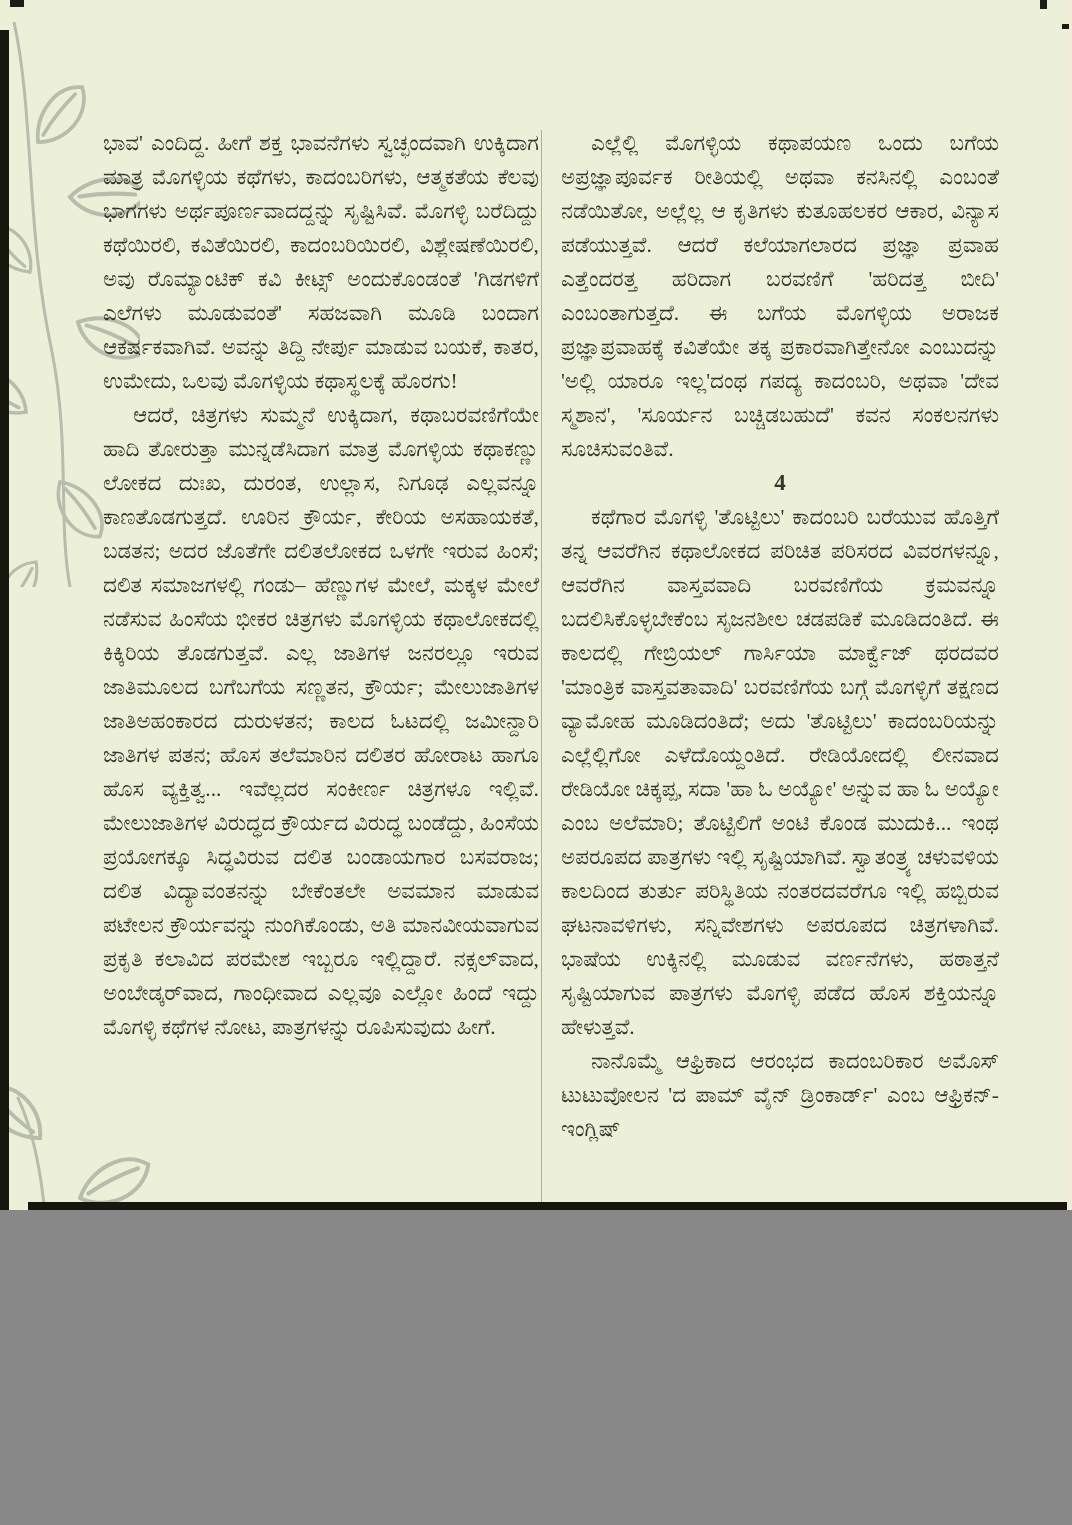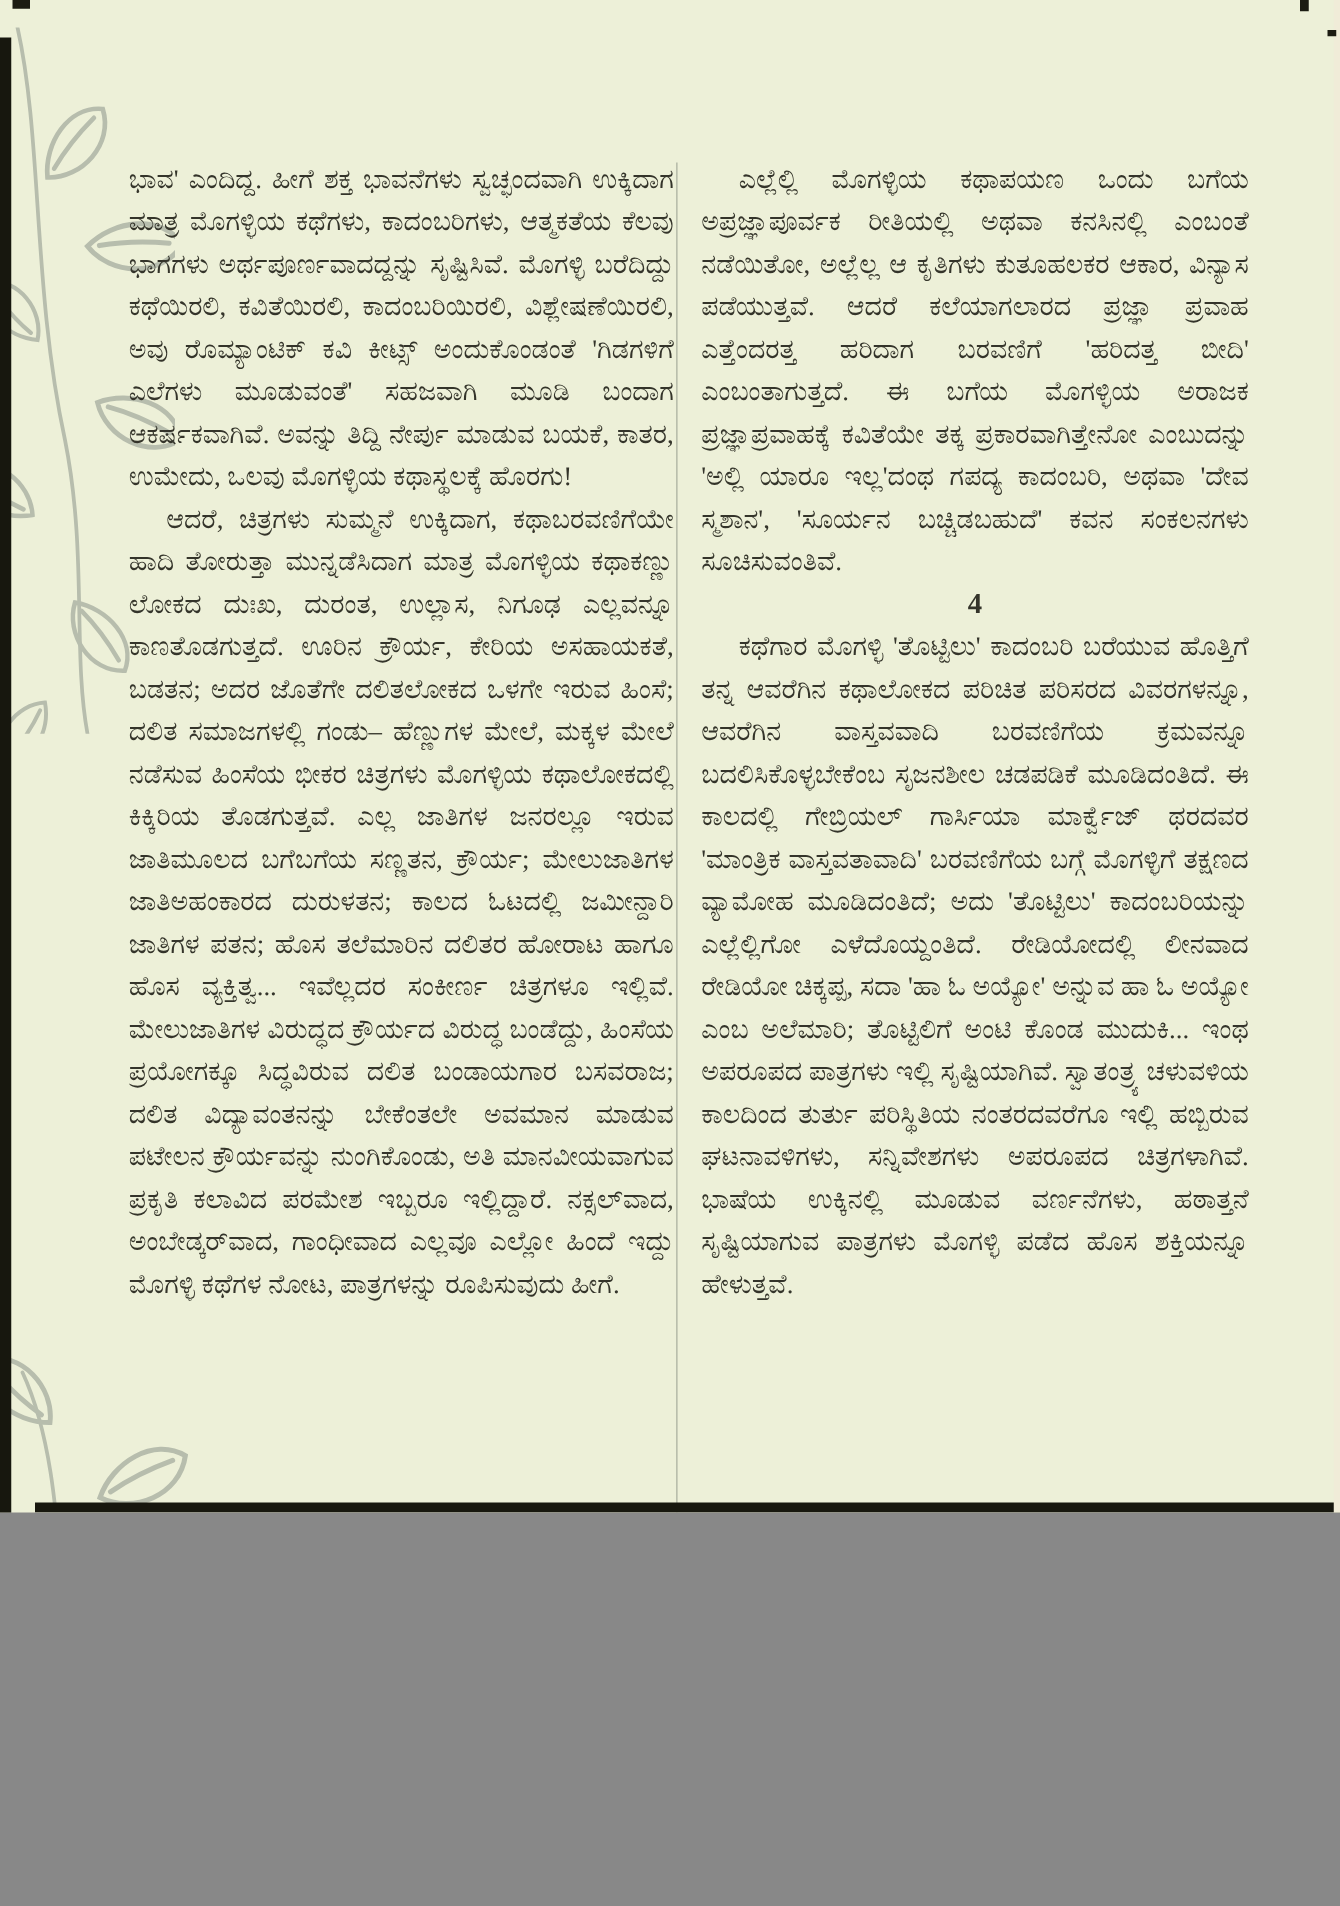--- a/index.html
+++ b/index.html
@@ -139,20 +139,21 @@
     <p class="para">ಭಾವ' ಎಂದಿದ್ದ. ಹೀಗೆ ಶಕ್ತ ಭಾವನೆಗಳು ಸ್ವಚ್ಛಂದವಾಗಿ ಉಕ್ಕಿದಾಗ ಮಾತ್ರ ಮೊಗಳ್ಳಿಯ ಕಥೆಗಳು, ಕಾದಂಬರಿಗಳು, ಆತ್ಮಕತೆಯ ಕೆಲವು ಭಾಗಗಳು ಅರ್ಥಪೂರ್ಣವಾದದ್ದನ್ನು ಸೃಷ್ಟಿಸಿವೆ. ಮೊಗಳ್ಳಿ ಬರೆದಿದ್ದು ಕಥೆಯಿರಲಿ, ಕವಿತೆಯಿರಲಿ, ಕಾದಂಬರಿಯಿರಲಿ, ವಿಶ್ಲೇಷಣೆಯಿರಲಿ, ಅವು ರೊಮ್ಯಾಂಟಿಕ್ ಕವಿ ಕೀಟ್ಸ್ ಅಂದುಕೊಂಡಂತೆ 'ಗಿಡಗಳಿಗೆ ಎಲೆಗಳು ಮೂಡುವಂತೆ' ಸಹಜವಾಗಿ ಮೂಡಿ ಬಂದಾಗ ಆಕರ್ಷಕವಾಗಿವೆ. ಅವನ್ನು ತಿದ್ದಿ ನೇರ್ಪು ಮಾಡುವ ಬಯಕೆ, ಕಾತರ, ಉಮೇದು, ಒಲವು ಮೊಗಳ್ಳಿಯ ಕಥಾಸ್ಥಲಕ್ಕೆ ಹೊರಗು!</p>
     <p class="para indent">ಆದರೆ, ಚಿತ್ರಗಳು ಸುಮ್ಮನೆ ಉಕ್ಕಿದಾಗ, ಕಥಾಬರವಣಿಗೆಯೇ ಹಾದಿ ತೋರುತ್ತಾ ಮುನ್ನಡೆಸಿದಾಗ ಮಾತ್ರ ಮೊಗಳ್ಳಿಯ ಕಥಾಕಣ್ಣು ಲೋಕದ ದುಃಖ, ದುರಂತ, ಉಲ್ಲಾಸ, ನಿಗೂಢ ಎಲ್ಲವನ್ನೂ ಕಾಣತೊಡಗುತ್ತದೆ. ಊರಿನ ಕ್ರೌರ್ಯ, ಕೇರಿಯ ಅಸಹಾಯಕತೆ, ಬಡತನ; ಅದರ ಜೊತೆಗೇ ದಲಿತಲೋಕದ ಒಳಗೇ ಇರುವ ಹಿಂಸೆ; ದಲಿತ ಸಮಾಜಗಳಲ್ಲಿ ಗಂಡು– ಹೆಣ್ಣುಗಳ ಮೇಲೆ, ಮಕ್ಕಳ ಮೇಲೆ ನಡೆಸುವ ಹಿಂಸೆಯ ಭೀಕರ ಚಿತ್ರಗಳು ಮೊಗಳ್ಳಿಯ ಕಥಾಲೋಕದಲ್ಲಿ ಕಿಕ್ಕಿರಿಯ ತೊಡಗುತ್ತವೆ. ಎಲ್ಲ ಜಾತಿಗಳ ಜನರಲ್ಲೂ ಇರುವ ಜಾತಿಮೂಲದ ಬಗೆಬಗೆಯ ಸಣ್ಣತನ, ಕ್ರೌರ್ಯ; ಮೇಲುಜಾತಿಗಳ ಜಾತಿಅಹಂಕಾರದ ದುರುಳತನ; ಕಾಲದ ಓಟದಲ್ಲಿ ಜಮೀನ್ದಾರಿ ಜಾತಿಗಳ ಪತನ; ಹೊಸ ತಲೆಮಾರಿನ ದಲಿತರ ಹೋರಾಟ ಹಾಗೂ ಹೊಸ ವ್ಯಕ್ತಿತ್ವ... ಇವೆಲ್ಲದರ ಸಂಕೀರ್ಣ ಚಿತ್ರಗಳೂ ಇಲ್ಲಿವೆ. ಮೇಲುಜಾತಿಗಳ ವಿರುದ್ಧದ ಕ್ರೌರ್ಯದ ವಿರುದ್ಧ ಬಂಡೆದ್ದು, ಹಿಂಸೆಯ ಪ್ರಯೋಗಕ್ಕೂ ಸಿದ್ಧವಿರುವ ದಲಿತ ಬಂಡಾಯಗಾರ ಬಸವರಾಜ; ದಲಿತ ವಿದ್ಯಾವಂತನನ್ನು ಬೇಕೆಂತಲೇ ಅವಮಾನ ಮಾಡುವ ಪಟೇಲನ ಕ್ರೌರ್ಯವನ್ನು ನುಂಗಿಕೊಂಡು, ಅತಿ ಮಾನವೀಯವಾಗುವ ಪ್ರಕೃತಿ ಕಲಾವಿದ ಪರಮೇಶ ಇಬ್ಬರೂ ಇಲ್ಲಿದ್ದಾರೆ. ನಕ್ಸಲ್‌ವಾದ, ಅಂಬೇಡ್ಕರ್‌ವಾದ, ಗಾಂಧೀವಾದ ಎಲ್ಲವೂ ಎಲ್ಲೋ ಹಿಂದೆ ಇದ್ದು ಮೊಗಳ್ಳಿ ಕಥೆಗಳ ನೋಟ, ಪಾತ್ರಗಳನ್ನು ರೂಪಿಸುವುದು ಹೀಗೆ.</p>
   </div>
 
   <div class="divider"></div>
 
   <div class="col col-right">
     <p class="para indent">ಎಲ್ಲೆಲ್ಲಿ ಮೊಗಳ್ಳಿಯ ಕಥಾಪಯಣ ಒಂದು ಬಗೆಯ ಅಪ್ರಜ್ಞಾಪೂರ್ವಕ ರೀತಿಯಲ್ಲಿ ಅಥವಾ ಕನಸಿನಲ್ಲಿ ಎಂಬಂತೆ ನಡೆಯಿತೋ, ಅಲ್ಲೆಲ್ಲ ಆ ಕೃತಿಗಳು ಕುತೂಹಲಕರ ಆಕಾರ, ವಿನ್ಯಾಸ ಪಡೆಯುತ್ತವೆ. ಆದರೆ ಕಲೆಯಾಗಲಾರದ ಪ್ರಜ್ಞಾ ಪ್ರವಾಹ ಎತ್ತೆಂದರತ್ತ ಹರಿದಾಗ ಬರವಣಿಗೆ 'ಹರಿದತ್ತ ಬೀದಿ' ಎಂಬಂತಾಗುತ್ತದೆ. ಈ ಬಗೆಯ ಮೊಗಳ್ಳಿಯ ಅರಾಜಕ ಪ್ರಜ್ಞಾಪ್ರವಾಹಕ್ಕೆ ಕವಿತೆಯೇ ತಕ್ಕ ಪ್ರಕಾರವಾಗಿತ್ತೇನೋ ಎಂಬುದನ್ನು 'ಅಲ್ಲಿ ಯಾರೂ ಇಲ್ಲ'ದಂಥ ಗಪದ್ಯ ಕಾದಂಬರಿ, ಅಥವಾ 'ದೇವ ಸ್ಮಶಾನ', 'ಸೂರ್ಯನ ಬಚ್ಚಿಡಬಹುದೆ' ಕವನ ಸಂಕಲನಗಳು ಸೂಚಿಸುವಂತಿವೆ.</p>
     <div class="section-num">4</div>
     <p class="para indent">ಕಥೆಗಾರ ಮೊಗಳ್ಳಿ 'ತೊಟ್ಟಿಲು' ಕಾದಂಬರಿ ಬರೆಯುವ ಹೊತ್ತಿಗೆ ತನ್ನ ಆವರೆಗಿನ ಕಥಾಲೋಕದ ಪರಿಚಿತ ಪರಿಸರದ ವಿವರಗಳನ್ನೂ, ಆವರೆಗಿನ ವಾಸ್ತವವಾದಿ ಬರವಣಿಗೆಯ ಕ್ರಮವನ್ನೂ ಬದಲಿಸಿಕೊಳ್ಳಬೇಕೆಂಬ ಸೃಜನಶೀಲ ಚಡಪಡಿಕೆ ಮೂಡಿದಂತಿದೆ. ಈ ಕಾಲದಲ್ಲಿ ಗೇಬ್ರಿಯಲ್ ಗಾರ್ಸಿಯಾ ಮಾರ್ಕ್ವೆಜ್ ಥರದವರ 'ಮಾಂತ್ರಿಕ ವಾಸ್ತವತಾವಾದಿ' ಬರವಣಿಗೆಯ ಬಗ್ಗೆ ಮೊಗಳ್ಳಿಗೆ ತಕ್ಷಣದ ವ್ಯಾಮೋಹ ಮೂಡಿದಂತಿದೆ; ಅದು 'ತೊಟ್ಟಿಲು' ಕಾದಂಬರಿಯನ್ನು ಎಲ್ಲೆಲ್ಲಿಗೋ ಎಳೆದೊಯ್ದಂತಿದೆ. ರೇಡಿಯೋದಲ್ಲಿ ಲೀನವಾದ ರೇಡಿಯೋ ಚಿಕ್ಕಪ್ಪ, ಸದಾ 'ಹಾ ಓ ಅಯ್ಯೋ' ಅನ್ನುವ ಹಾ ಓ ಅಯ್ಯೋ ಎಂಬ ಅಲೆಮಾರಿ; ತೊಟ್ಟಿಲಿಗೆ ಅಂಟಿ ಕೊಂಡ ಮುದುಕಿ... ಇಂಥ ಅಪರೂಪದ ಪಾತ್ರಗಳು ಇಲ್ಲಿ ಸೃಷ್ಟಿಯಾಗಿವೆ. ಸ್ವಾತಂತ್ರ್ಯ ಚಳುವಳಿಯ ಕಾಲದಿಂದ ತುರ್ತು ಪರಿಸ್ಥಿತಿಯ ನಂತರದವರೆಗೂ ಇಲ್ಲಿ ಹಬ್ಬಿರುವ ಘಟನಾವಳಿಗಳು, ಸನ್ನಿವೇಶಗಳು ಅಪರೂಪದ ಚಿತ್ರಗಳಾಗಿವೆ. ಭಾಷೆಯ ಉಕ್ಕಿನಲ್ಲಿ ಮೂಡುವ ವರ್ಣನೆಗಳು, ಹಠಾತ್ತನೆ ಸೃಷ್ಟಿಯಾಗುವ ಪಾತ್ರಗಳು ಮೊಗಳ್ಳಿ ಪಡೆದ ಹೊಸ ಶಕ್ತಿಯನ್ನೂ ಹೇಳುತ್ತವೆ.</p>
+    <p class="para indent">ನಾನೊಮ್ಮೆ ಆಫ್ರಿಕಾದ ಆರಂಭದ ಕಾದಂಬರಿಕಾರ ಅಮೊಸ್ ಟುಟುವೋಲನ 'ದ ಪಾಮ್ ವೈನ್ ಡ್ರಿಂಕಾರ್ಡ್' ಎಂಬ ಆಫ್ರಿಕನ್-ಇಂಗ್ಲಿಷ್</p>
   </div>
 
   <div class="footer">
     <span class="mag">ಮಯೂರ</span>
     <span class="month">ಡಿಸೆಂಬರ್</span>
     <span class="year">2025</span>
     <span class="pageno">59</span>
   </div>
 
   <div class="edge-bar-left"></div>

